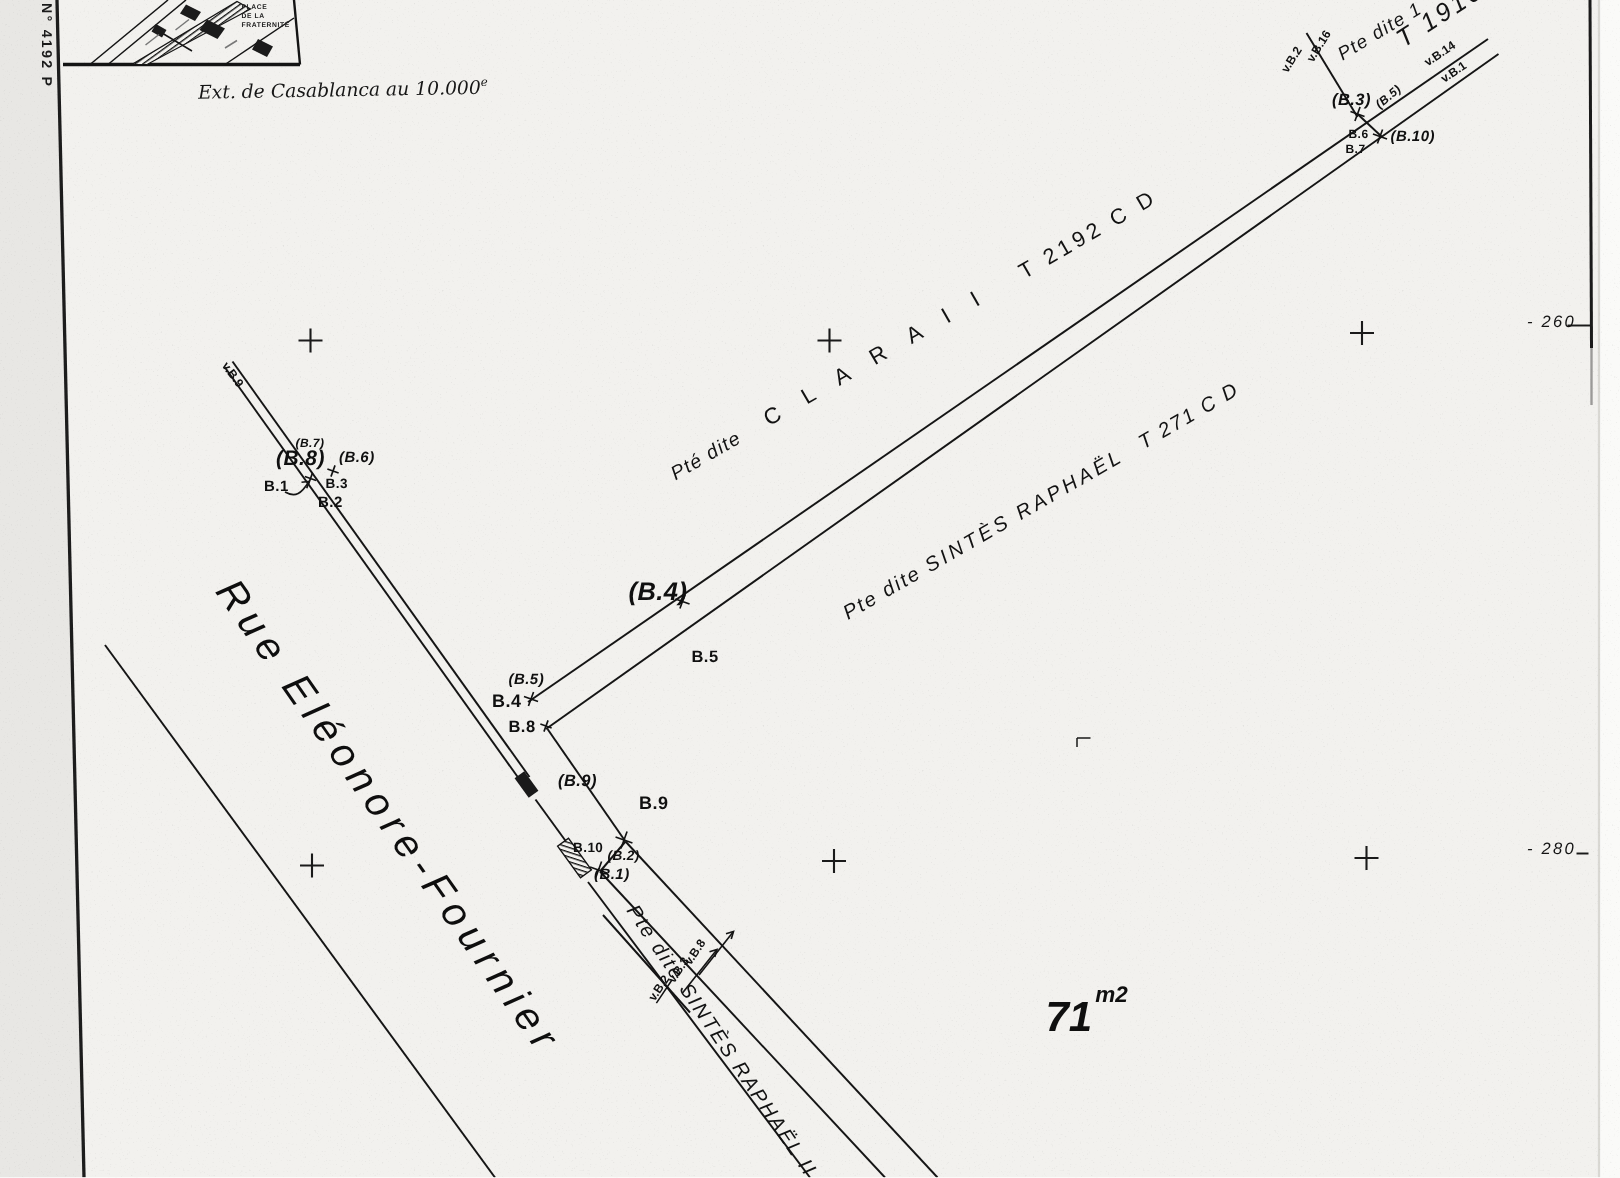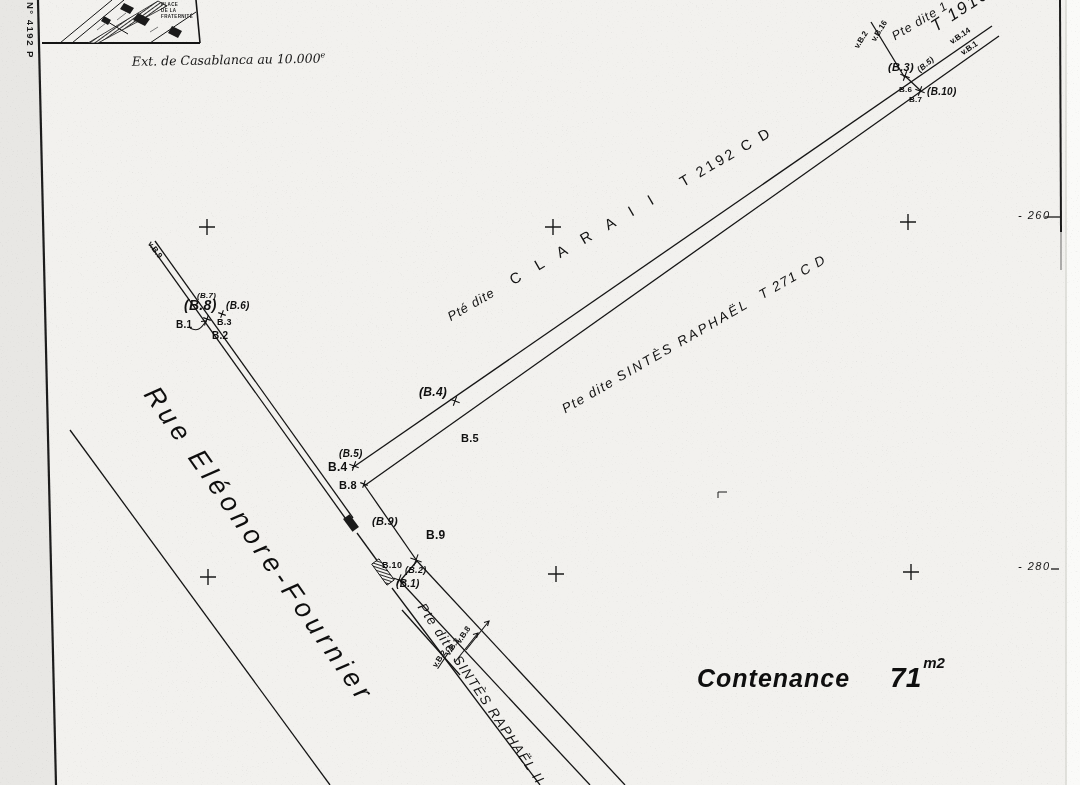--- a/index.html
+++ b/index.html
@@ -184,49 +184,48 @@
     <div class="rot toptext" style="left:893px;top:30px;transform:rotate(-31deg);font-size:12.5px;letter-spacing:1px;">
       <span>Pte dite 1</span>
     </div>
     <div class="rot toptext" style="left:933px;top:18px;transform:rotate(-33deg);font-size:17px;letter-spacing:2px;">
       <span>T 1916</span>
     </div>
 
     <div class="rot street-name" style="left:150px;top:374px;transform:rotate(55deg);">Rue Eléonore-Fournier</div>
 
     <div class="contenance">
-      <span class="lbl">Contenance</span>
       <span class="val"><span>71</span><span class="unit">m2</span></span>
     </div>
 
     <div class="coord" style="left:1018px;top:209px;">- 260</div>
     <div class="coord" style="left:1018px;top:560px;">- 280</div>
 
   </div>
 
   <div id="point-layer">
       <span class="pt it" style="left: 184px; top: 298px; font-size: 14px; text-align: center;">(B.8)</span>
       <span class="pt it" style="left: 197px; top: 292px; font-size: 8px;">(B.7)</span>
       <span class="pt it" style="left: 226px; top: 301px; font-size: 10px;">(B.6)</span>
       <span class="pt" style="left: 176px; top: 320px; font-size: 10px;">B.1</span>
       <span class="pt" style="left: 217px; top: 318px; font-size: 9px;">B.3</span>
       <span class="pt" style="left: 212px; top: 331px; font-size: 10px;">B.2</span>
       <span class="pt it" style="left: 339px; top: 449px; font-size: 10px;">(B.5)</span>
       <span class="pt" style="left: 328px; top: 461px; font-size: 12px;">B.4</span>
       <span class="pt" style="left: 339px; top: 480px; font-size: 11px;">B.8</span>
       <span class="pt it" style="left: 372px; top: 480px; font-size: 11px; margin-top: 36px;">(B.9)</span>
-      <span class="pt it" style="left: 419px; top: 386px; font-size: 12px;">(B.4)</span>
+      <span class="pt it" style="left: 419px; top: 386px; font-size: 17px;">(B.4)</span>
       <span class="pt" style="left: 461px; top: 397px; font-size: 11px; margin-top: 36px;">B.5</span>
       <span class="pt" style="left: 386px; top: 529px; font-size: 12px; margin-left: 40px;">B.9</span>
       <span class="pt" style="left: 382px; top: 561px; font-size: 9px;">B.10</span>
       <span class="pt it" style="left: 405px; top: 566px; font-size: 9px;">(B.2)</span>
       <span class="pt it" style="left: 396px; top: 579px; font-size: 10px;">(B.1)</span>
       <span class="pt it" style="left: 876px; top: 62px; font-size: 11px; margin-left: 12px;">(B.3)</span>
       <span class="pt" style="left: 899px; top: 86px; font-size: 8px;">B.6</span>
-      <span class="pt" style="left: 897px; top: 96px; font-size: 8px; margin-left: 12px;">B.7</span>
+      <span class="pt" style="left: 897px; top: 96px; font-size: 8px;">B.7</span>
       <span class="pt it" style="left: 916px; top: 68px; font-size: 8px; transform: rotate(-40deg); transform-origin: 0px 0px;">(B.5)</span>
       <span class="pt it" style="left: 927px; top: 87px; font-size: 10px;">(B.10)</span>
       <span class="dir" style="left: 146px; top: 237px; transform: rotate(54deg);">v.B.9</span>
       <span class="dir" style="left: 860px; top: 42px; transform: rotate(-58deg);">v.B.2</span>
       <span class="dir" style="left: 877px; top: 35px; transform: rotate(-58deg);">v.B.16</span>
       <span class="dir" style="left: 953px; top: 38px; transform: rotate(-34deg);">v.B.14</span>
       <span class="dir" style="left: 964px; top: 49px; transform: rotate(-34deg);">v.B.1</span>
       <span class="dir" style="left: 462px; top: 637px; transform: rotate(-56deg);">v.B.8</span>
       <span class="dir" style="left: 451px; top: 649px; transform: rotate(-56deg);">v.B.3</span>
       <span class="dir ul" style="left: 438px; top: 661px; transform: rotate(-56deg);">v.B.2</span>

